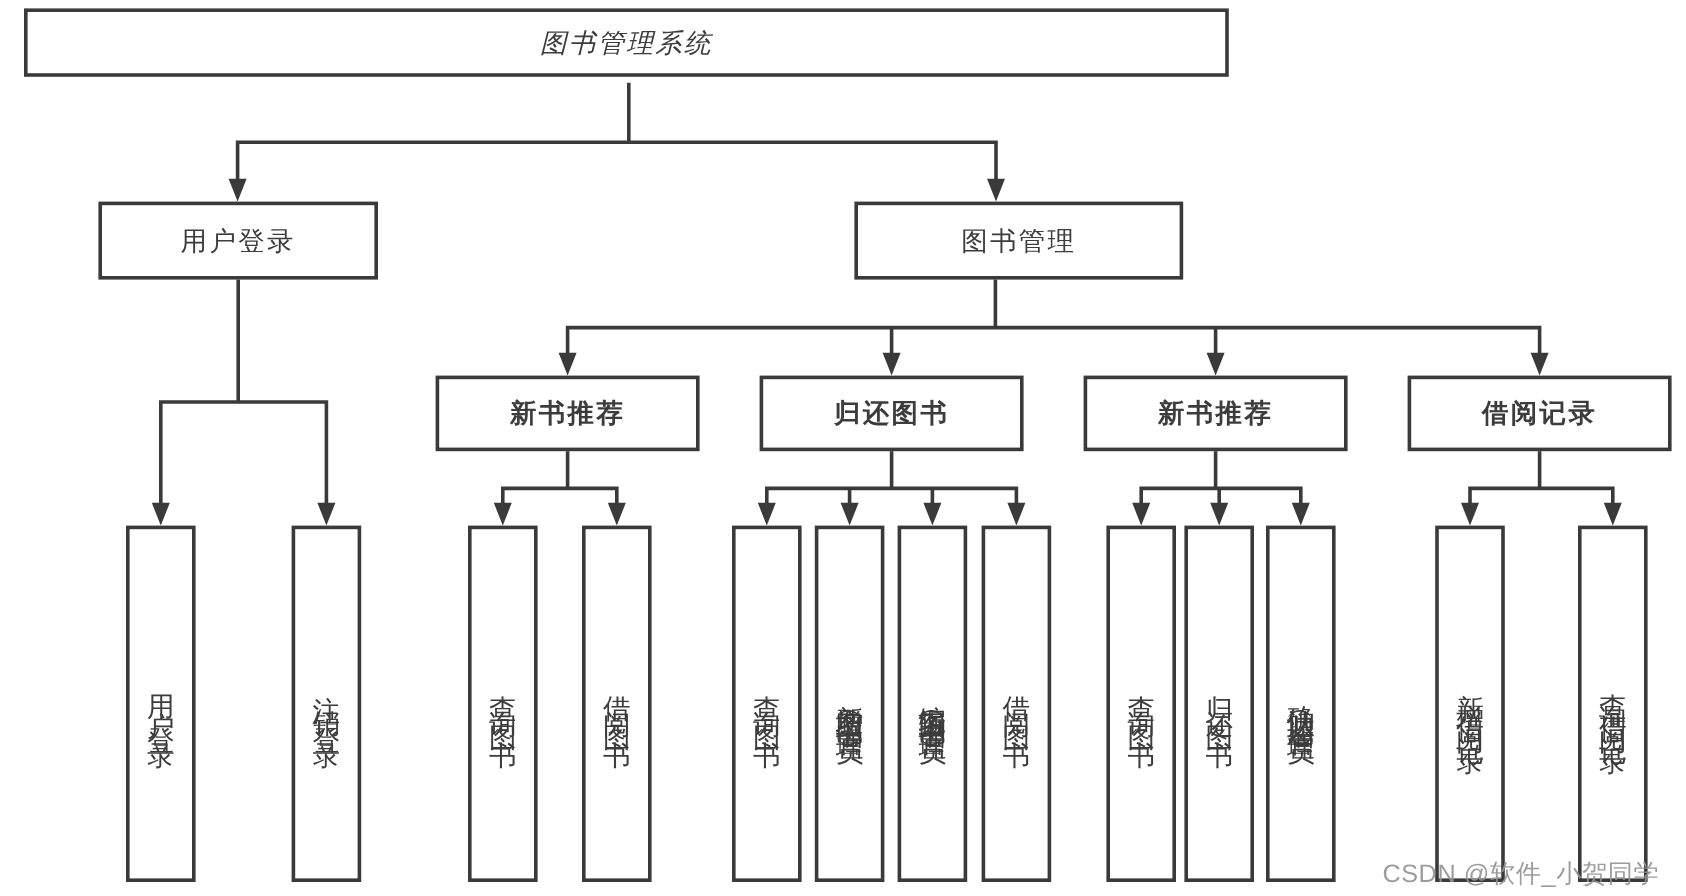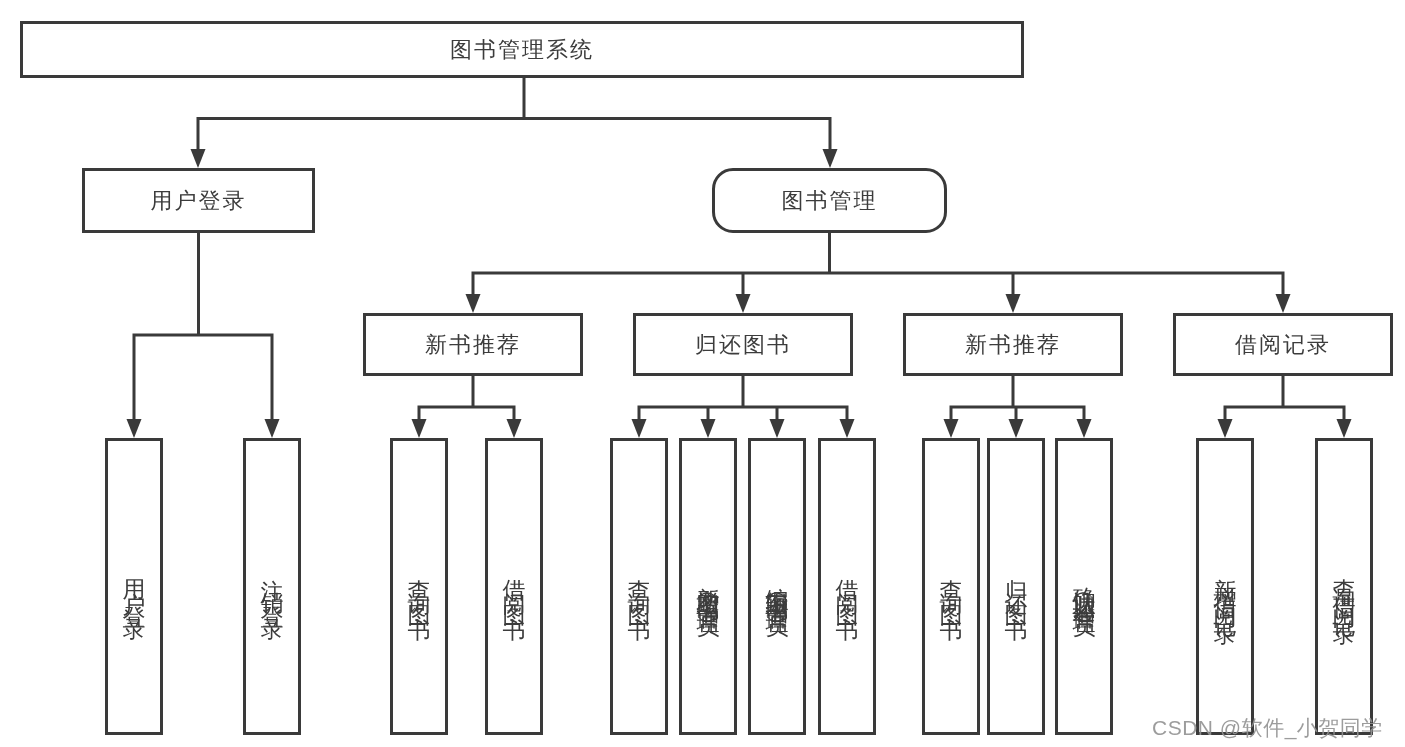--- a/index.html
+++ b/index.html
@@ -25,24 +25,24 @@
     display: flex;
     align-items: center;
     justify-content: center;
     z-index: 2;
   }
   .hlabel {
     font-size: 22px;
     letter-spacing: 2px;
     white-space: nowrap;
   }
-  .root  { left: 20px;  top: 21px;  width: 1004px; height: 57px; }
+  .root  { left: 20px;  top: 7px;  width: 1004px; height: 57px; font-style: italic; }
   .lv2a  { left: 82px;  top: 168px; width: 233px;  height: 65px; }
-  .lv2b  { left: 712px; top: 168px; width: 235px;  height: 65px; border-radius: 21px; }
-  .lv3   { top: 313px; width: 220px; height: 63px; }
+  .lv2b  { left: 712px; top: 168px; width: 274px;  height: 65px; }
+  .lv3   { top: 313px; width: 220px; height: 63px; font-weight: bold; }
   .leaf  { top: 438px; width: 58px; height: 297px; }
   .vlabel {
     writing-mode: vertical-rl;
     text-orientation: mixed;
     font-size: 23px;
     line-height: 1;
     white-space: nowrap;
   }
   .ls-4 { letter-spacing: 13px; }
   .ls-6 { letter-spacing: 9px; }

